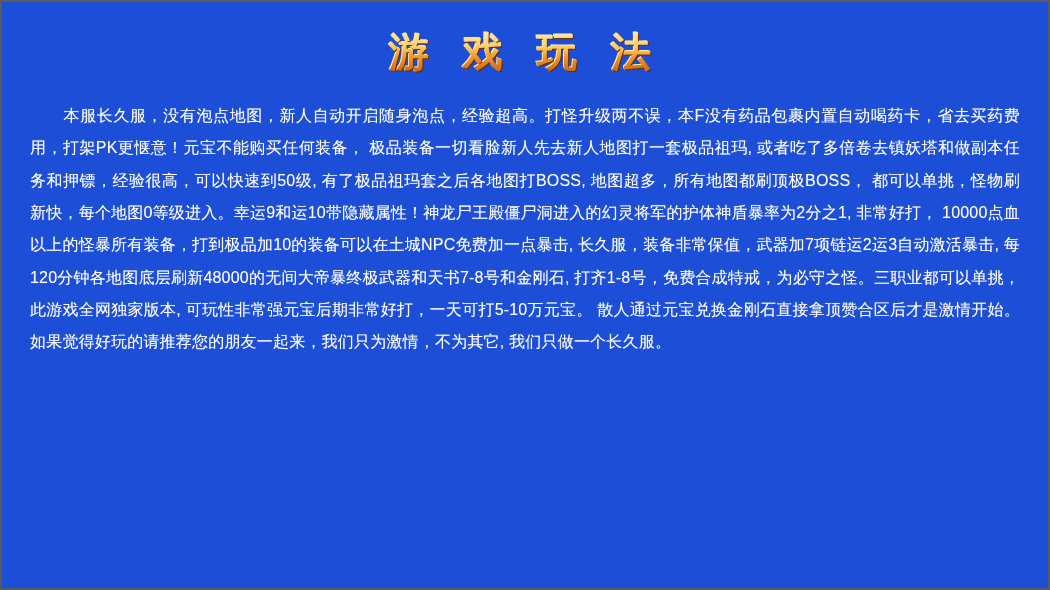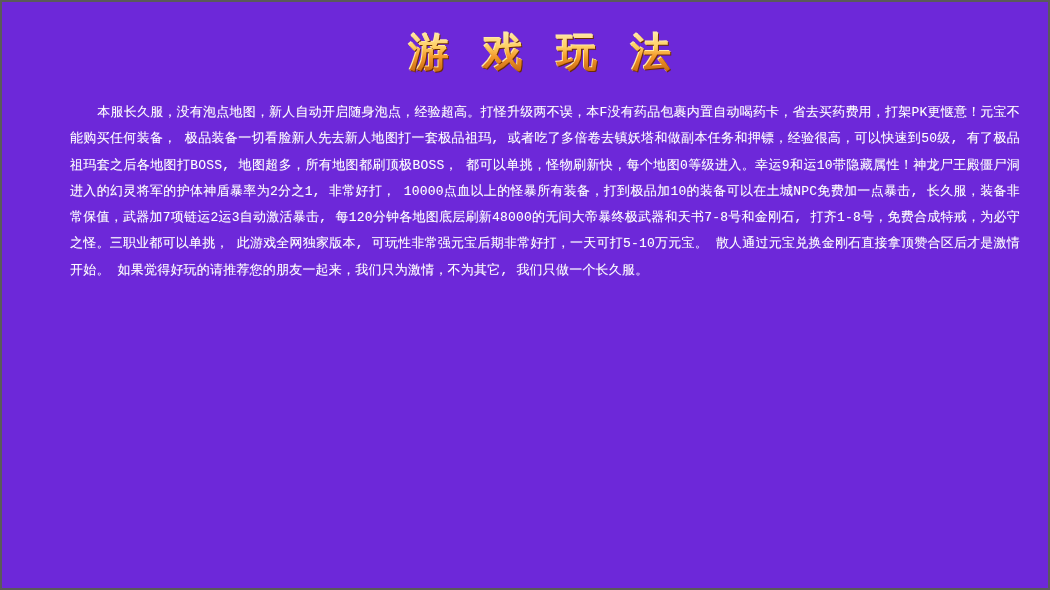--- a/index.html
+++ b/index.html
@@ -10,46 +10,45 @@
   body {
     width: 1050px;
     height: 590px;
     overflow: hidden;
     font-family: "Liberation Sans", sans-serif;
   }
   #page {
     position: relative;
     width: 1050px;
     height: 590px;
-    background: #6d28d9;
+    background: #1d4ed8;
     box-sizing: border-box;
     border: 2px solid #5a5a5a;
-    padding-left: 40px;
   }
   #title {
     text-align: center;
     margin-top: 28px;
     font-family: "DejaVu Sans", sans-serif;
     font-size: 40px;
     font-weight: bold;
     letter-spacing: 10px;
     color: #ffcf6b;
     background: linear-gradient(180deg, #fff4c8 0%, #ffd166 38%, #f08a1e 62%, #b34a00 100%);
     -webkit-background-clip: text;
     background-clip: text;
     -webkit-text-fill-color: transparent;
     text-shadow: 0 0 1px rgba(255,200,90,0.2);
     filter: drop-shadow(1px 1px 0 #6b2b00) drop-shadow(-1px -1px 0 #ffe9a8);
     line-height: 1.1;
   }
   #body-text {
     margin: 26px 28px 0 28px;
     color: #ffffff;
-    font-family: Liberation Mono, monospace;
-    font-size: 13px;
+    font-family: Liberation Sans, sans-serif;
+    font-size: 16px;
     line-height: 2.02;
     text-align: justify;
     text-indent: 2.1em;
     letter-spacing: 0.2px;
     font-weight: 500;
     text-shadow: 0 0 1px rgba(255,255,255,0.35);
   }
 </style>
 </head>
 <body>

